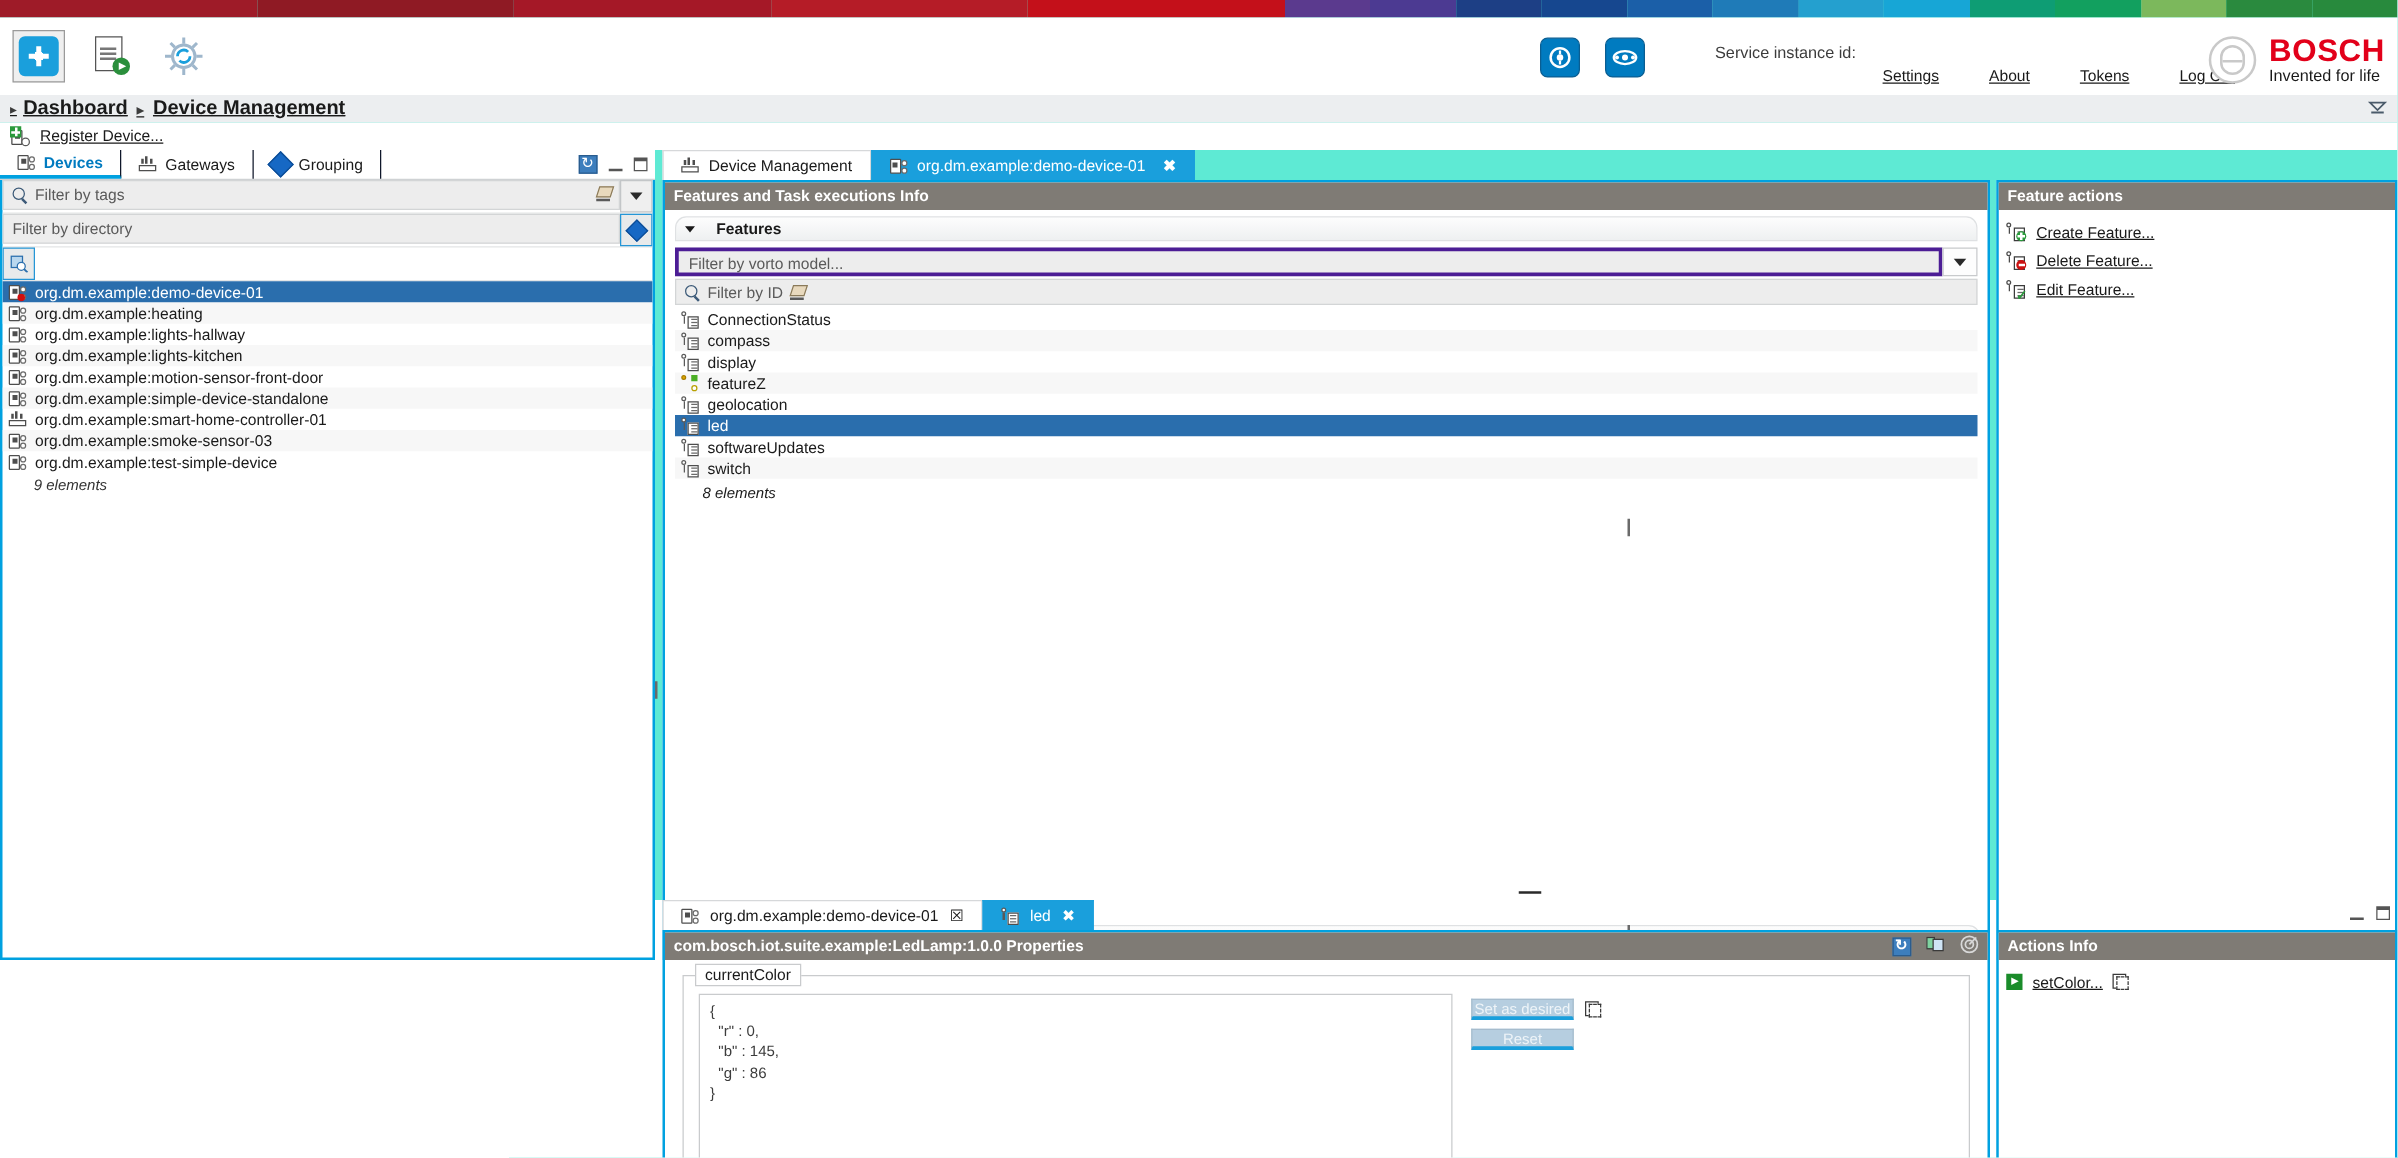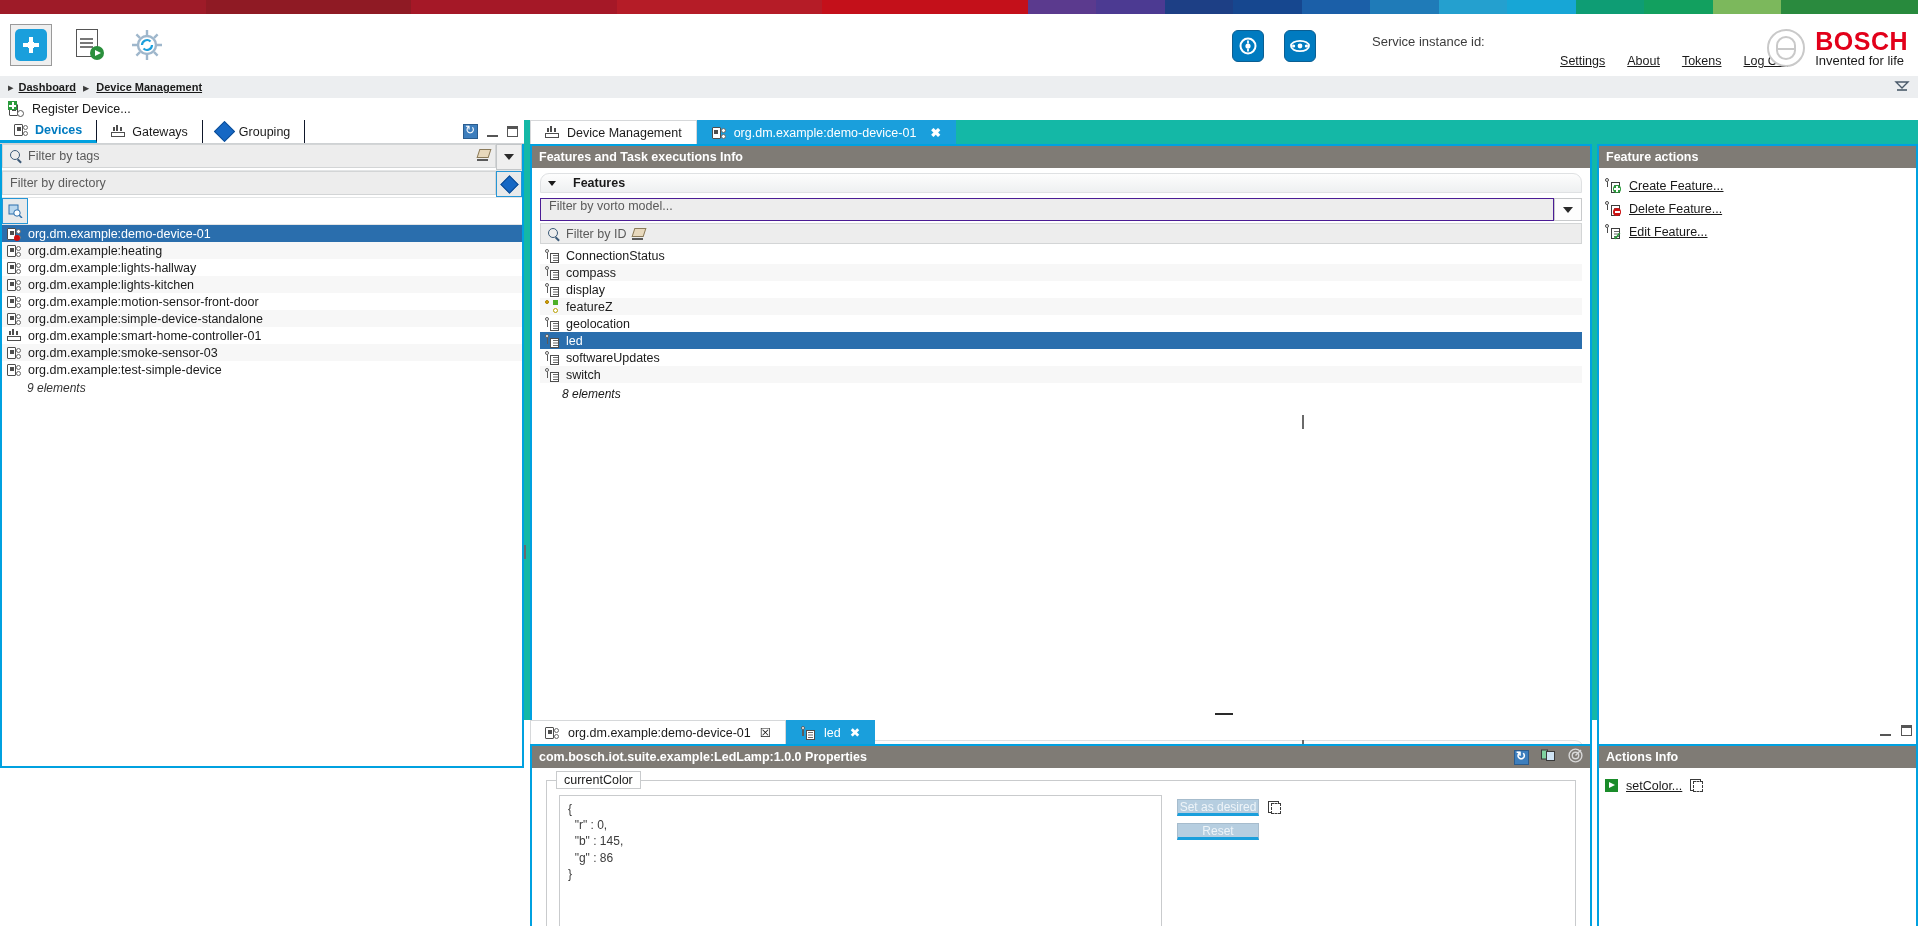--- a/index.html
+++ b/index.html
@@ -6,21 +6,21 @@
   * { box-sizing: border-box; }
   html, body {
     margin: 0; padding: 0;
     width: 1918px; height: 926px;
     background: #ffffff;
     font-family: "Liberation Sans", sans-serif;
     font-size: 13px;
     color: #1a1a1a;
     overflow: hidden;
   }
-  .app { position: relative; width: 1918px; height: 720px; background:#14b8a6; }
+  .app { position: relative; width: 1918px; height: 720px; background:#5eead4;text-decoration:underline; }
 
   
   .colorstrip { display:flex; height: 14px; width:100%; }
   .colorstrip > i { display:block; height:100%; }
 
   
   .header { position: relative; height: 62px; background:#fff; }
   .hdr-tools { position:absolute; left:10px; top:10px; display:flex; gap:16px; align-items:center; }
   .toolbtn { width:42px; height:42px; display:flex; align-items:center; justify-content:center; }
   .toolbtn.framed { border:1px solid #9a9a9a; background:#efefef; }
@@ -36,34 +36,34 @@
      box-shadow:0 4px 0 #777, 0 8px 0 #777;}
   .ico-doc u{position:absolute;right:0;bottom:1px;width:14px;height:14px;border-radius:50%;background:#2a8f3c;}
   .ico-doc u:after{content:"";position:absolute;left:5px;top:3.5px;border-left:6px solid #fff;border-top:3.5px solid transparent;border-bottom:3.5px solid transparent;}
   .ico-gear{width:34px;height:34px;display:block;}
 
   .hdr-mid { position:absolute; left:1232px; top:16px; display:flex; gap:20px; }
   .sqbtn{width:32px;height:32px;border-radius:6px;background:#007bc0;border:1px solid #0a5e92;display:flex;align-items:center;justify-content:center;}
   .sqbtn svg{display:block;}
 
   .svc-id { position:absolute; left:1372px; top:20px; font-size:13px; color:#3c3c3c; }
-  .hdr-links { position:absolute; right:130px; top:40px; display:flex; gap:22px;text-align:right; }
+  .hdr-links { position:absolute; right:130px; top:40px; display:flex; gap:40px;text-align:right; }
   .hdr-links a { color:#1a1a1a; text-decoration:underline; font-size:12.5px; }
   .bosch { position:absolute; right:10px; top:14px; display:flex; align-items:center; gap:10px; }
   .bosch-mark { width:38px;height:38px;border-radius:50%;border:2px solid #c9c9c9;position:relative;background:#fff;}
   .bosch-mark:before{content:"";position:absolute;left:7px;top:5px;right:7px;bottom:5px;border:2px solid #c9c9c9;border-radius:50%/40%;}
   .bosch-mark:after{content:"";position:absolute;left:9px;top:17px;right:9px;height:2px;background:#c9c9c9;}
   .bosch-word{line-height:1.05;}
   .bosch-word .b1{color:#e2001a;font-weight:bold;font-size:25px;letter-spacing:0.5px;font-family:"Liberation Sans",sans-serif;}
   .bosch-word .b2{color:#1a1a1a;font-size:13px;}
 
   
   .crumbbar{height:22px;background:#eceef0;display:flex;align-items:center;padding:0 8px;position:relative;font-size:12.5px;}
   .crumbbar .chev{color:#3c3c3c;margin-right:5px;font-size:11px;}
-  .crumbbar a{color:#1a1a1a;text-decoration:underline;font-weight:bold;font-size:11px;}
+  .crumbbar a{color:#1a1a1a;text-decoration:underline;font-weight:bold;font-size:16px;}
   .crumbbar .sep{margin:0 7px;color:#3c3c3c;}
   .crumb-collapse{position:absolute;right:8px;top:3px;width:16px;height:15px;}
 
   
   .actionbar{height:22px;display:flex;align-items:center;gap:8px;padding:0 8px;background:#fff;font-size:12.5px;}
   .ico-regdev{width:16px;height:16px;position:relative;display:inline-block;}
   .ico-regdev b{position:absolute;left:1px;top:3px;width:9px;height:12px;background:#fff;border:1.4px solid #4a4a4a;border-radius:1px;}
   .ico-regdev b:after{content:"";position:absolute;left:1.5px;top:2px;width:4px;height:4px;background:#4a4a4a;}
   .ico-regdev s{position:absolute;right:0;bottom:0;width:7px;height:7px;border:1.3px solid #5a5a5a;border-radius:50%;background:#fff;}
   .ico-regdev u{position:absolute;left:0;top:0;width:9px;height:9px;background:#2a9a3c;}
@@ -116,21 +116,21 @@
   .doc-tabs{display:flex;height:24px;align-items:stretch;}
   .dtab{display:flex;align-items:center;gap:8px;padding:0 14px;font-size:12.5px;background:#fff;border:1px solid #d6d8da;border-bottom:none;}
   .dtab.active{background:#1a9fdc;color:#fff;font-weight:normal;border-color:#1a9fdc;}
   .dtab .closex{margin-left:6px;font-weight:bold;}
   .mid-inner{border:2px solid #00a1e0;border-top:2px solid #00a1e0;height:624px;background:#fff;}
   .sectionbar{height:22px;background:#7f7b75;color:#fff;font-weight:bold;font-size:12.5px;display:flex;align-items:center;padding:0 7px;}
   .group-header{display:flex;align-items:center;gap:17px;height:20px;padding:0 7px;font-weight:bold;font-size:12.5px;background:linear-gradient(#fdfdfd,#eef0f1);border:1px solid #dfe1e3;border-radius:9px 9px 0 0;margin:5px 8px 0 8px;}
   .tri{width:0;height:0;border-left:5px solid #1a1a1a;border-top:4px solid transparent;border-bottom:4px solid transparent;display:inline-block;}
   .tri.down{border-left:4px solid transparent;border-right:4px solid transparent;border-top:5px solid #1a1a1a;border-bottom:none;}
   .featfilter{margin:5px 8px 0 8px;display:flex;}
-  .vorto{flex:1;height:23px;background:#ededed;border:1px solid #4c1d95;display:flex;align-items:flex-start;padding:0 8px;color:#5a5a5a;font-size:12.5px;}
+  .vorto{flex:1;height:23px;background:#ededed;border:3px solid #4c1d95;display:flex;align-items:flex-end;padding:0 8px;color:#5a5a5a;font-size:12.5px;}
   .vorto-drop{width:28px;height:23px;border:1px solid #c8cacc;background:#fdfdfd;display:flex;align-items:center;justify-content:center;}
   .idfilter{margin:2px 8px 0 8px;height:21px;background:#ededed;border:1px solid #d3d5d6;display:flex;align-items:center;gap:6px;padding:0 7px;color:#5a5a5a;font-size:12.5px;position:relative;}
   .featlist{margin:3px 8px 0 8px;font-size:12.5px;}
   .featrow{display:flex;align-items:center;gap:7px;height:17px;padding:0 5px;}
   .featrow:nth-child(even){background:#f7f7f7;}
   .featrow.sel{background:#2a6ead;color:#fff;}
   .ico-feat{width:14px;height:14px;position:relative;display:inline-block;flex:none;}
   .ico-feat b{position:absolute;right:0;bottom:0;width:9px;height:10px;border:1.3px solid #4e4e4e;background:#fff;}
   .ico-feat b:after{content:"";position:absolute;left:1.5px;top:1.5px;width:5px;height:1px;background:#6a6a6a;box-shadow:0 2.5px 0 #6a6a6a,0 5px 0 #6a6a6a;}
   .ico-feat s{position:absolute;left:0;top:0;width:4px;height:4px;border:1.1px solid #5a5a5a;border-radius:50%;background:#fff;}

